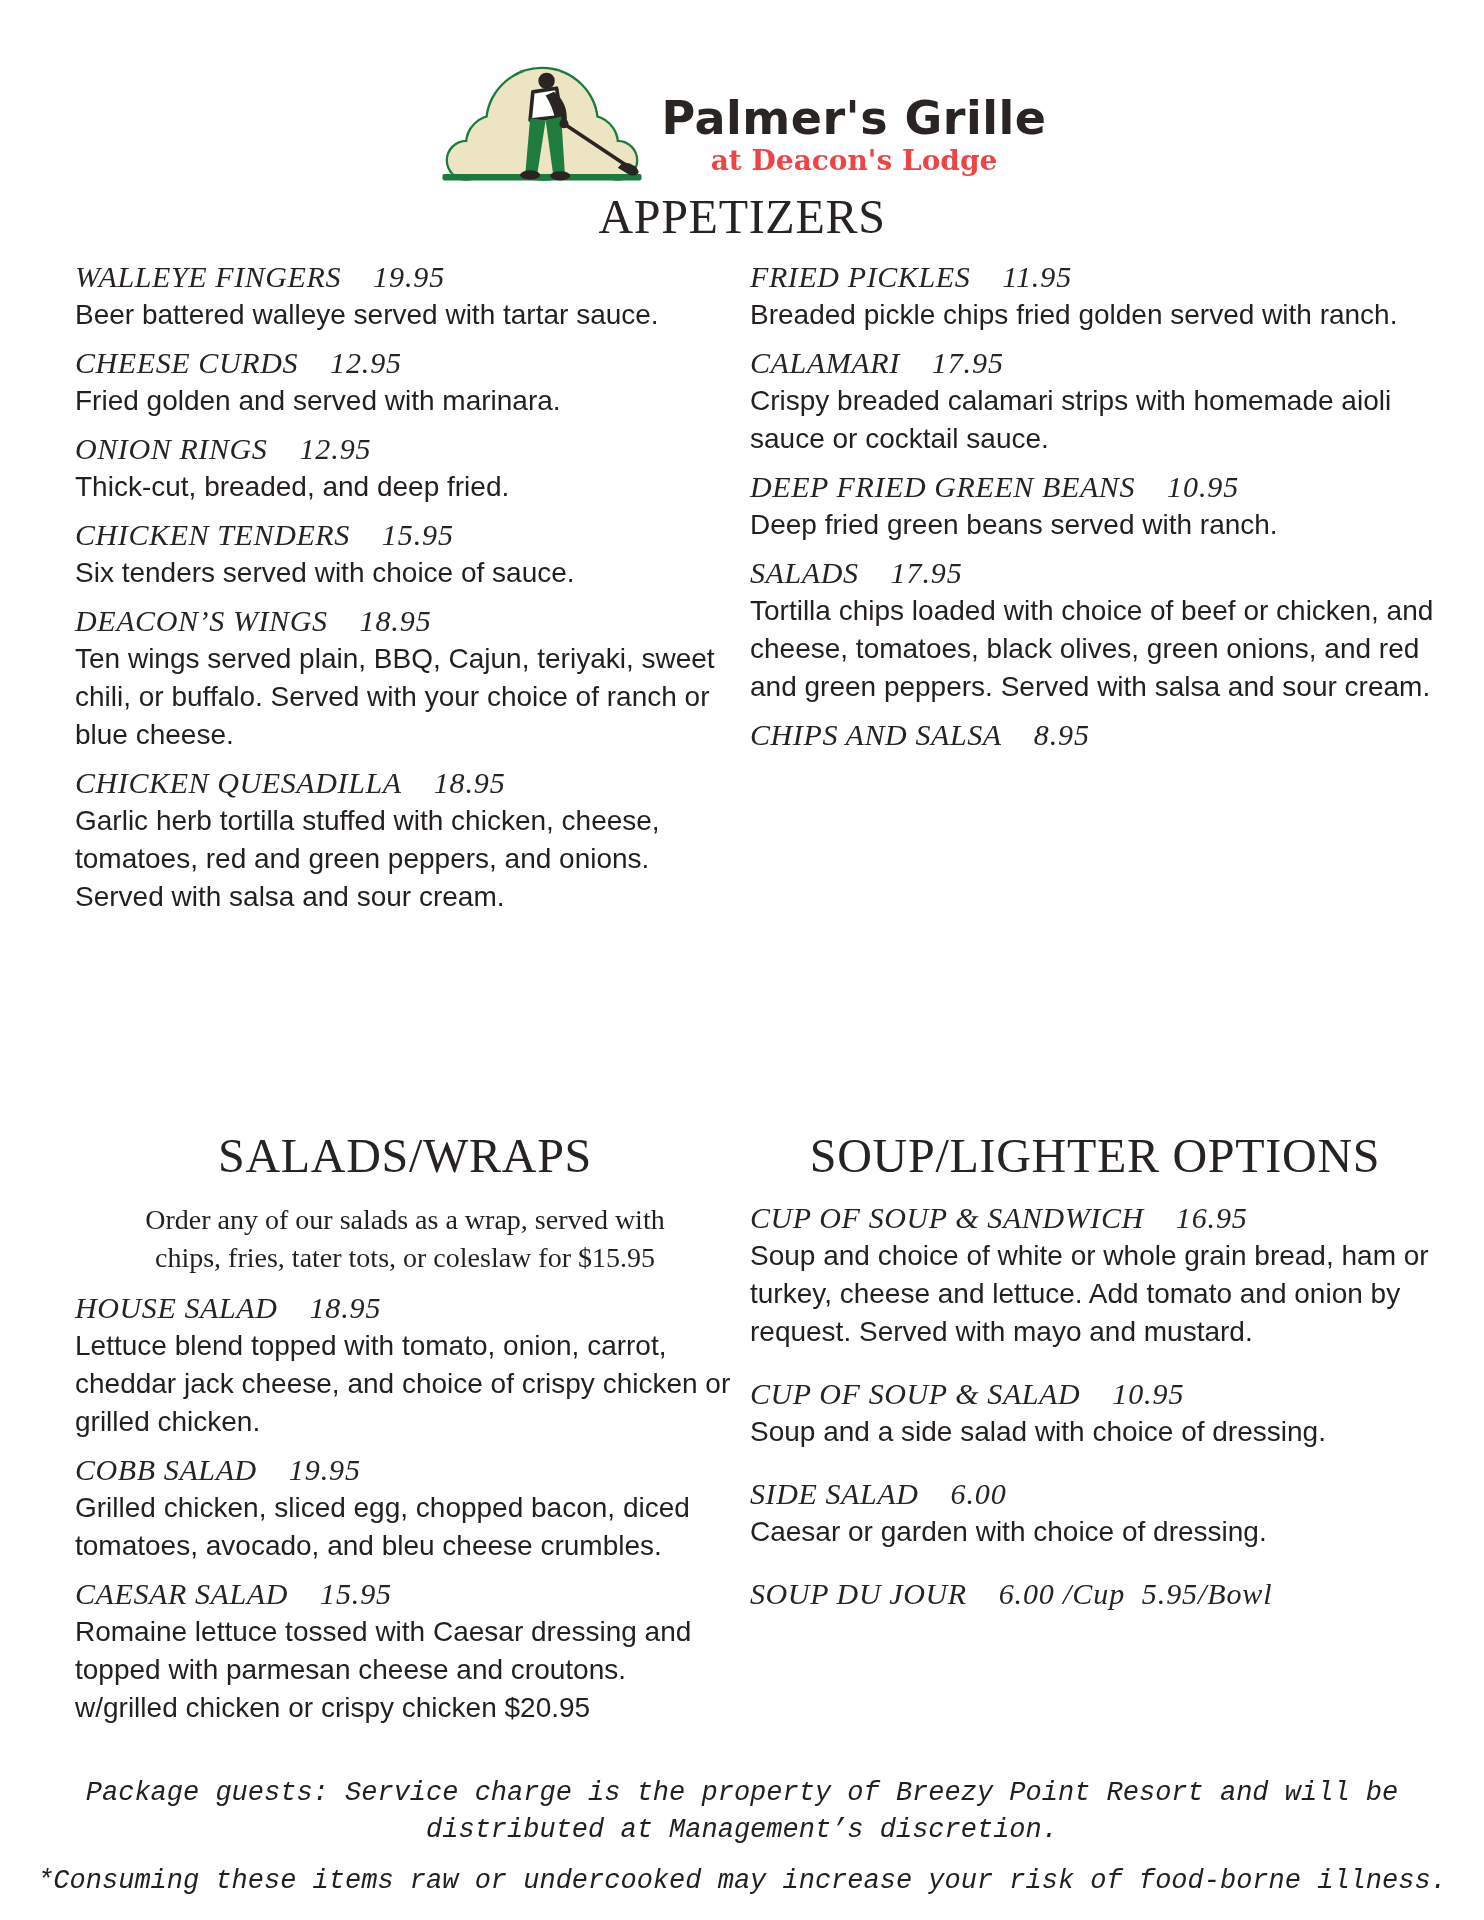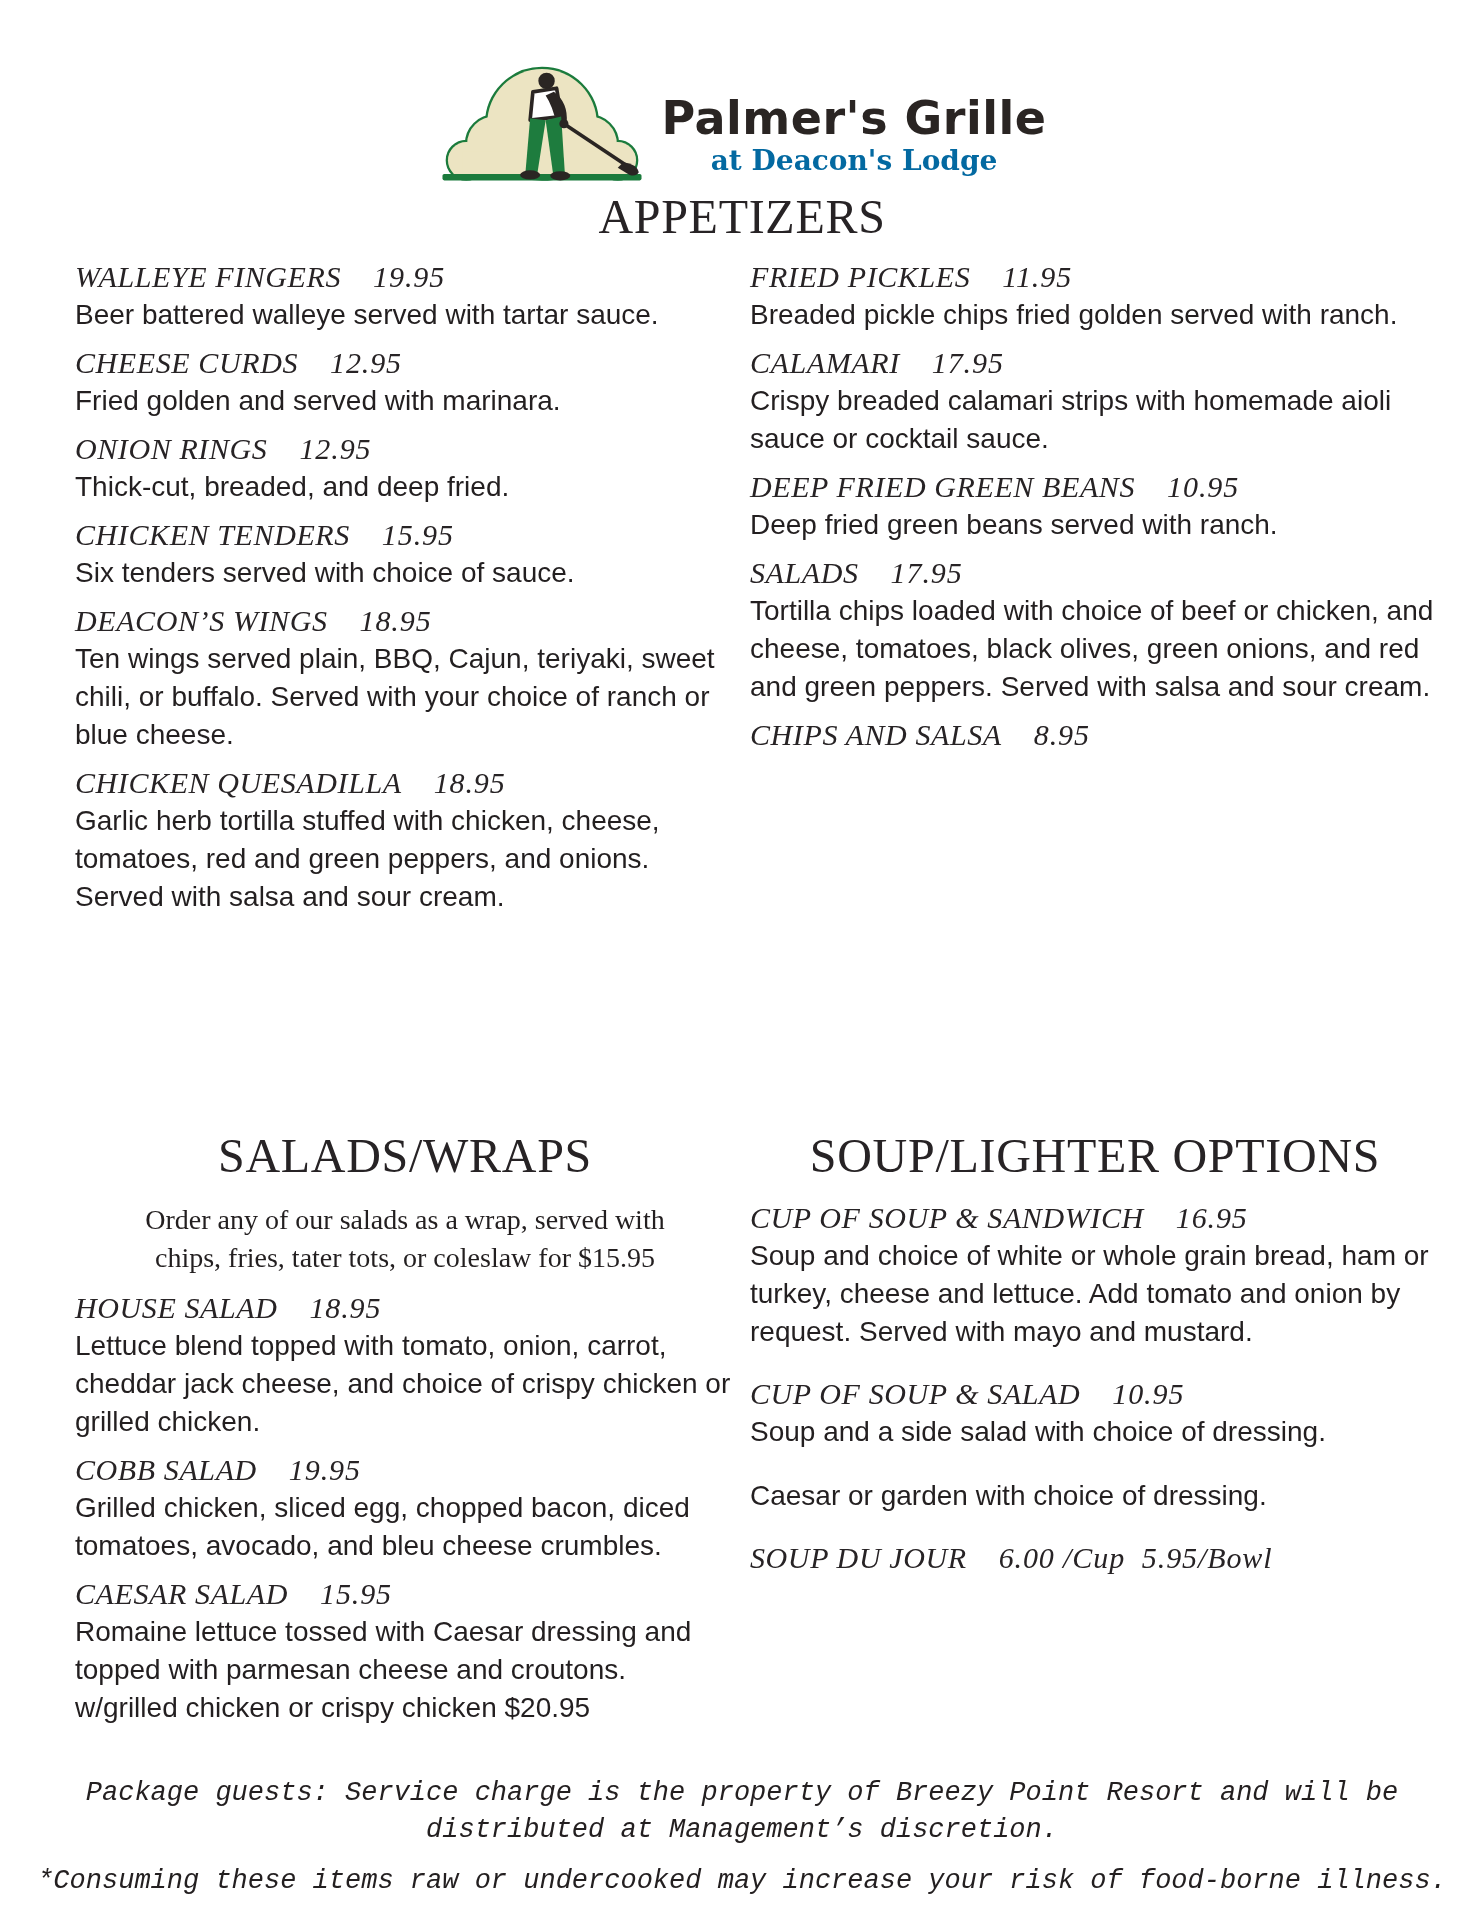--- a/index.html
+++ b/index.html
@@ -28,21 +28,21 @@
     line-height:1.05;
     letter-spacing:0.5px;
     color:#2a2523;
   }
   .brand-subtitle{
     font-family:"DejaVu Serif", serif;
     font-weight:700;
     font-size:28px;
     line-height:1.2;
     margin-top:2px;
-    color:#0369a1;
+    color:#ef4444;
   }
   
   .section-title{
     font-family:"Liberation Serif", serif;
     font-weight:400;
     font-size:48px;
     line-height:55px;
     letter-spacing:0.015em;
     margin:0;
     text-align:center;
@@ -297,20 +297,24 @@
 
       <div class="item">
         <div class="item-head">
             <span class="item-name">CUP OF SOUP &amp; SALAD</span>
             <span class="item-price">10.95</span>
           </div>
         <p class="item-desc">Soup and a side salad with choice of dressing.</p>
       </div>
 
       <div class="item">
+        <div class="item-head">
+            <span class="item-name">SIDE SALAD</span>
+            <span class="item-price">6.00</span>
+          </div>
         <p class="item-desc">Caesar or garden with choice of dressing.</p>
       </div>
 
       <div class="item">
         <div class="item-head">
             <span class="item-name">SOUP DU JOUR</span>
             <span class="item-price">6.00 /Cup  5.95/Bowl</span>
           </div>
       </div>
 

